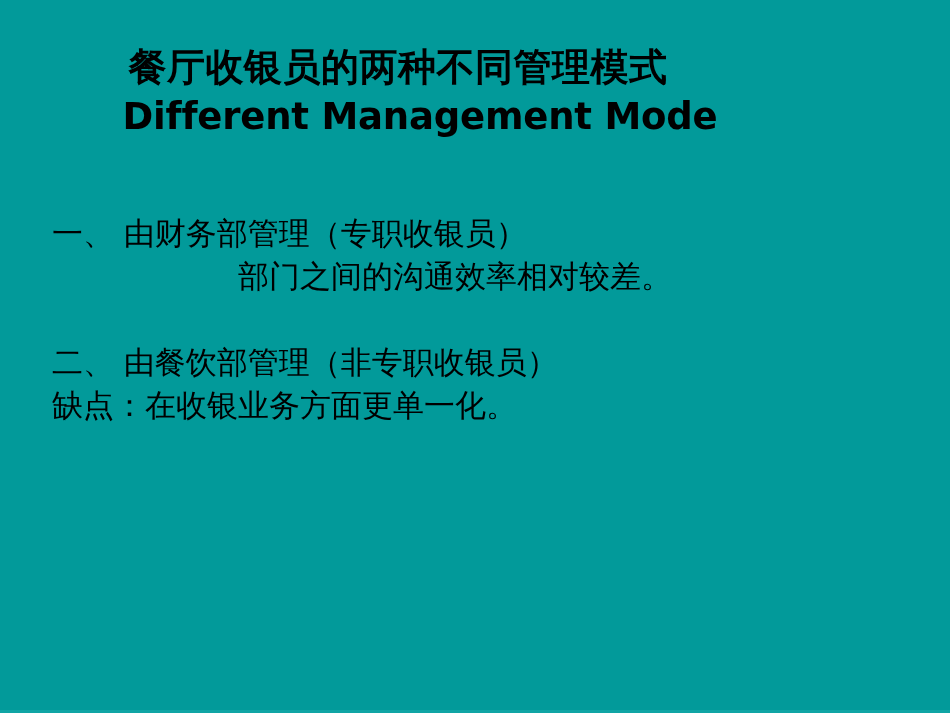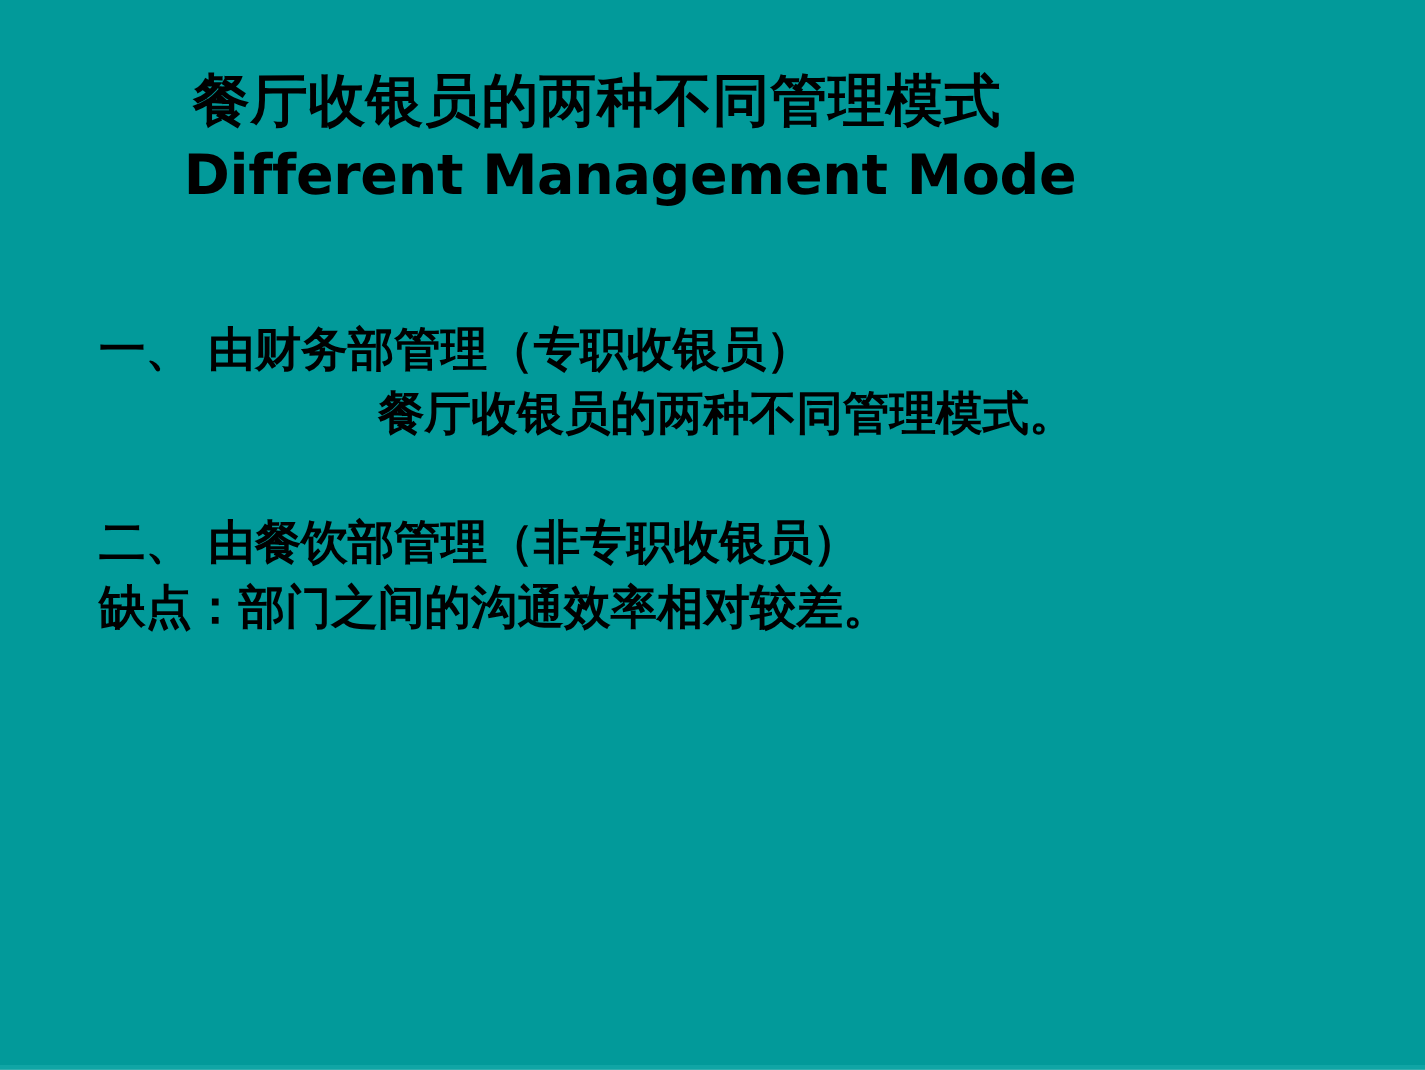--- a/index.html
+++ b/index.html
@@ -63,45 +63,44 @@
     left: 52px;
     top: 212px;
     width: 880px;
     color: #000000;
     font-family: "DejaVu Serif", "Liberation Serif", serif;
   }
   .body-line {
     font-size: 31px;
     line-height: 43px;
     height: 43px;
-    font-weight: 700;
+    font-weight: 400;
     white-space: nowrap;
     letter-spacing: 0px;
-    margin-left: 14px;
   }
   .body-line.indent {
     padding-left: 186px;
   }
   .body-line.spacer {
     height: 43px;
   }
 </style>
 </head>
 <body>
 
 <div id="slide" style="background: rgb(2, 154, 154); color: rgb(0, 0, 0);">
 
   <div id="title-block">
     <div id="title-cn">餐厅收银员的两种不同管理模式</div>
     <div id="title-en">Different Management Mode</div>
   </div>
 
   <div id="body-block">
       <div class="body-line">一、 由财务部管理（专职收银员）</div>
-      <div class="body-line indent">餐厅收银员的两种不同管理模式。</div>
+      <div class="body-line indent">部门之间的沟通效率相对较差。</div>
       <div class="body-line spacer"></div>
       <div class="body-line">二、 由餐饮部管理（非专职收银员）</div>
-      <div class="body-line">缺点：部门之间的沟通效率相对较差。</div>
+      <div class="body-line">缺点：在收银业务方面更单一化。</div>
     </div>
 
   <div id="bottom-strip" style="background: rgb(16, 165, 165);"></div>
 
 </div>
 
 </body></html>

